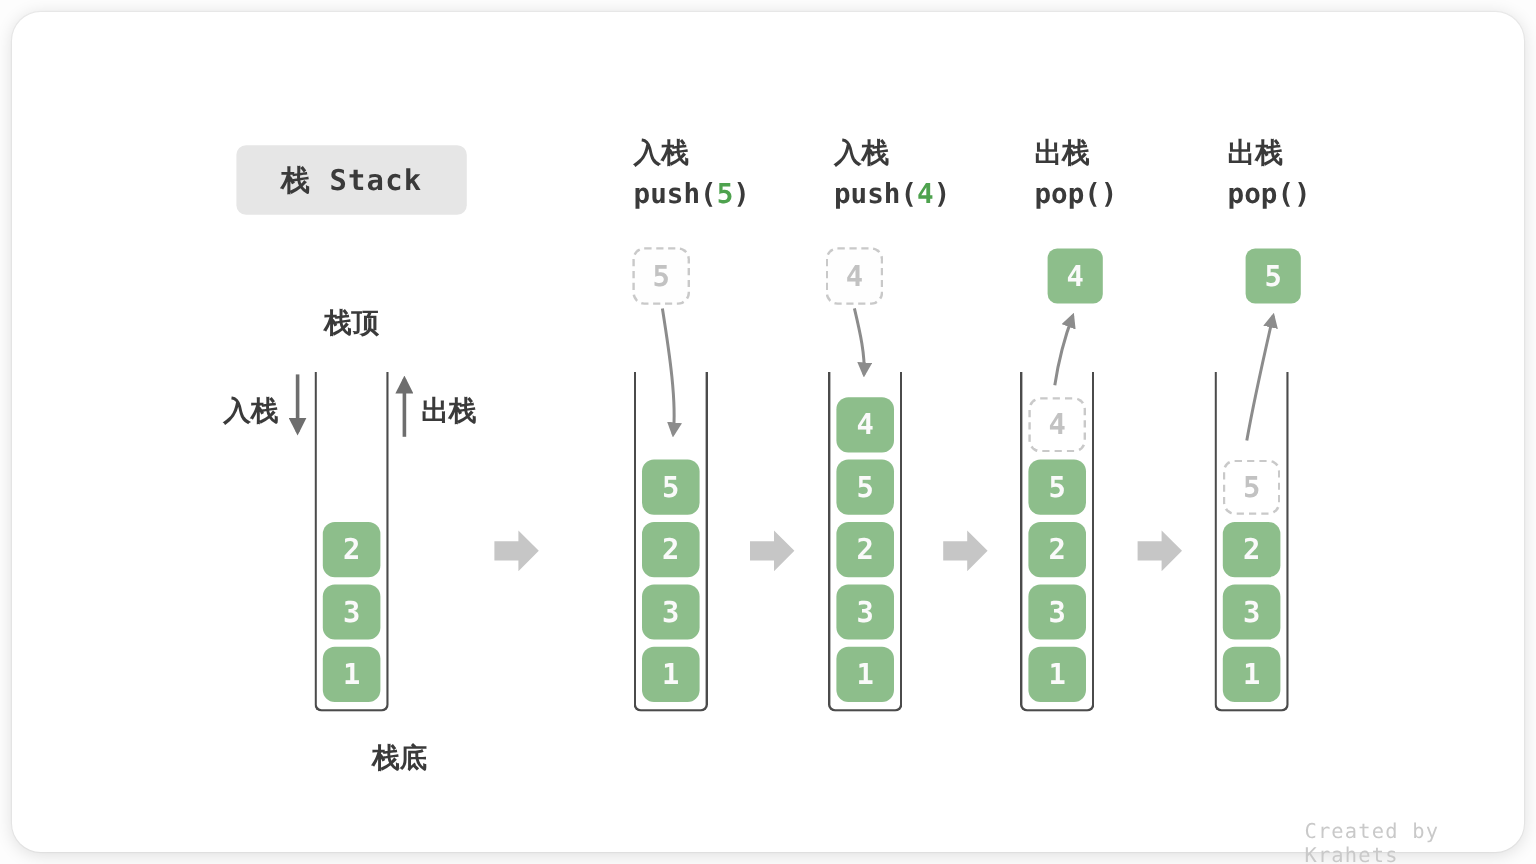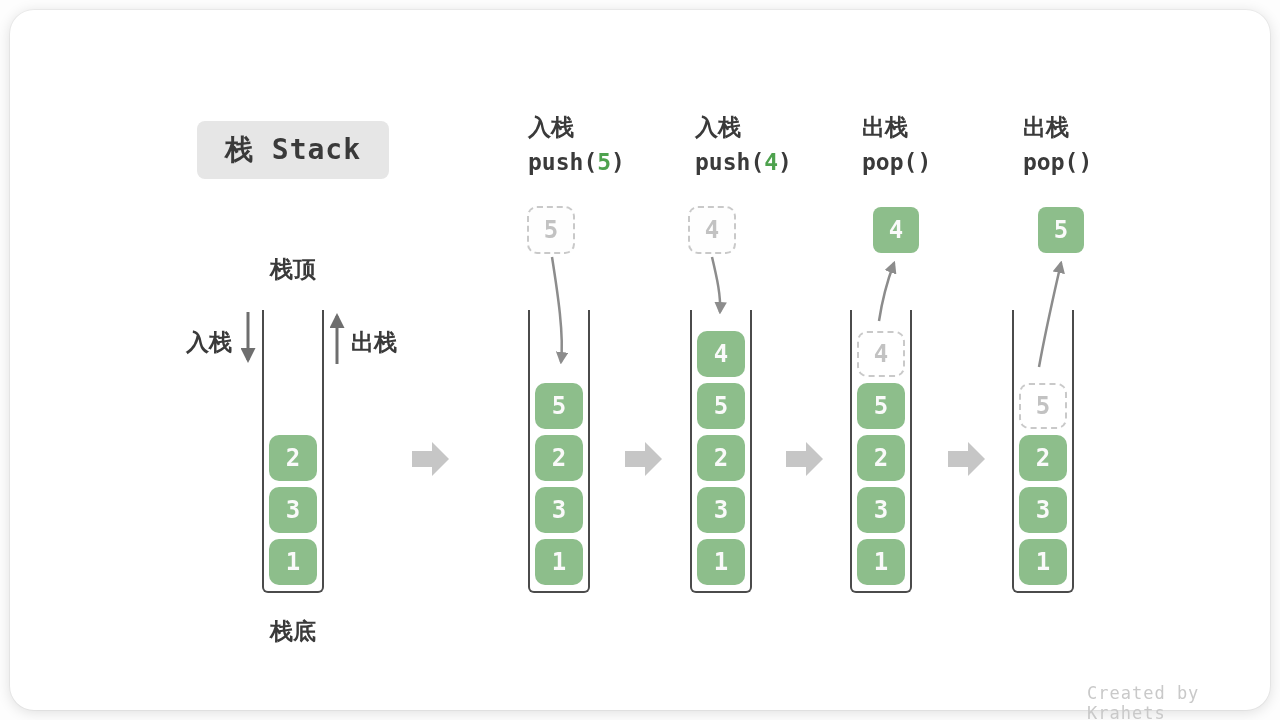--- a/index.html
+++ b/index.html
@@ -6,25 +6,25 @@
   .stage{position:relative;width:1280px;height:720px;overflow:hidden;
          font-family:"Liberation Sans","DejaVu Sans",sans-serif;}
   .card{position:absolute;left:10px;top:10px;width:1260px;height:700px;
         background:#ffffff;border-radius:24px;
         box-shadow:0 0 0 1px rgba(0,0,0,0.04), 0 2px 14px rgba(0,0,0,0.13);}
 
   .title-box{position:absolute;left:187px;top:111px;width:192px;height:58px;
              background:var(--title-bg);border-radius:8px;
              display:flex;align-items:center;justify-content:center;
              font-family:"DejaVu Sans Mono","Liberation Mono",monospace;
-             font-size:28px;font-weight:700;color:var(--ink);letter-spacing:1px;}
+             font-size:24px;font-weight:700;color:var(--ink);letter-spacing:1px;}
 
   .legend{position:absolute;font-size:23px;font-weight:700;color:var(--ink);}
   .legend.top{left:232px;top:244px;width:102px;text-align:center;}
-  .legend.bottom{left:232px;top:606px;width:102px;text-align:center;}
+  .legend.bottom{left:244px;top:606px;width:102px;text-align:right;}
   .legend.push{left:150px;top:317px;width:72px;text-align:right;}
   .legend.pop{left:341px;top:317px;width:72px;text-align:left;}
 
   .op{position:absolute;top:104px;}
   .op-zh{font-size:23px;font-weight:700;color:var(--ink);line-height:26px;margin-bottom:9px;}
   .op-code{font-family:"DejaVu Sans Mono","Liberation Mono",monospace;
            font-size:23px;font-weight:600;color:var(--ink);line-height:26px;}
   .op-code .arg{color:var(--accent-green);font-weight:700;}
 
   .stack-container{position:absolute;box-sizing:border-box;width:62px;

